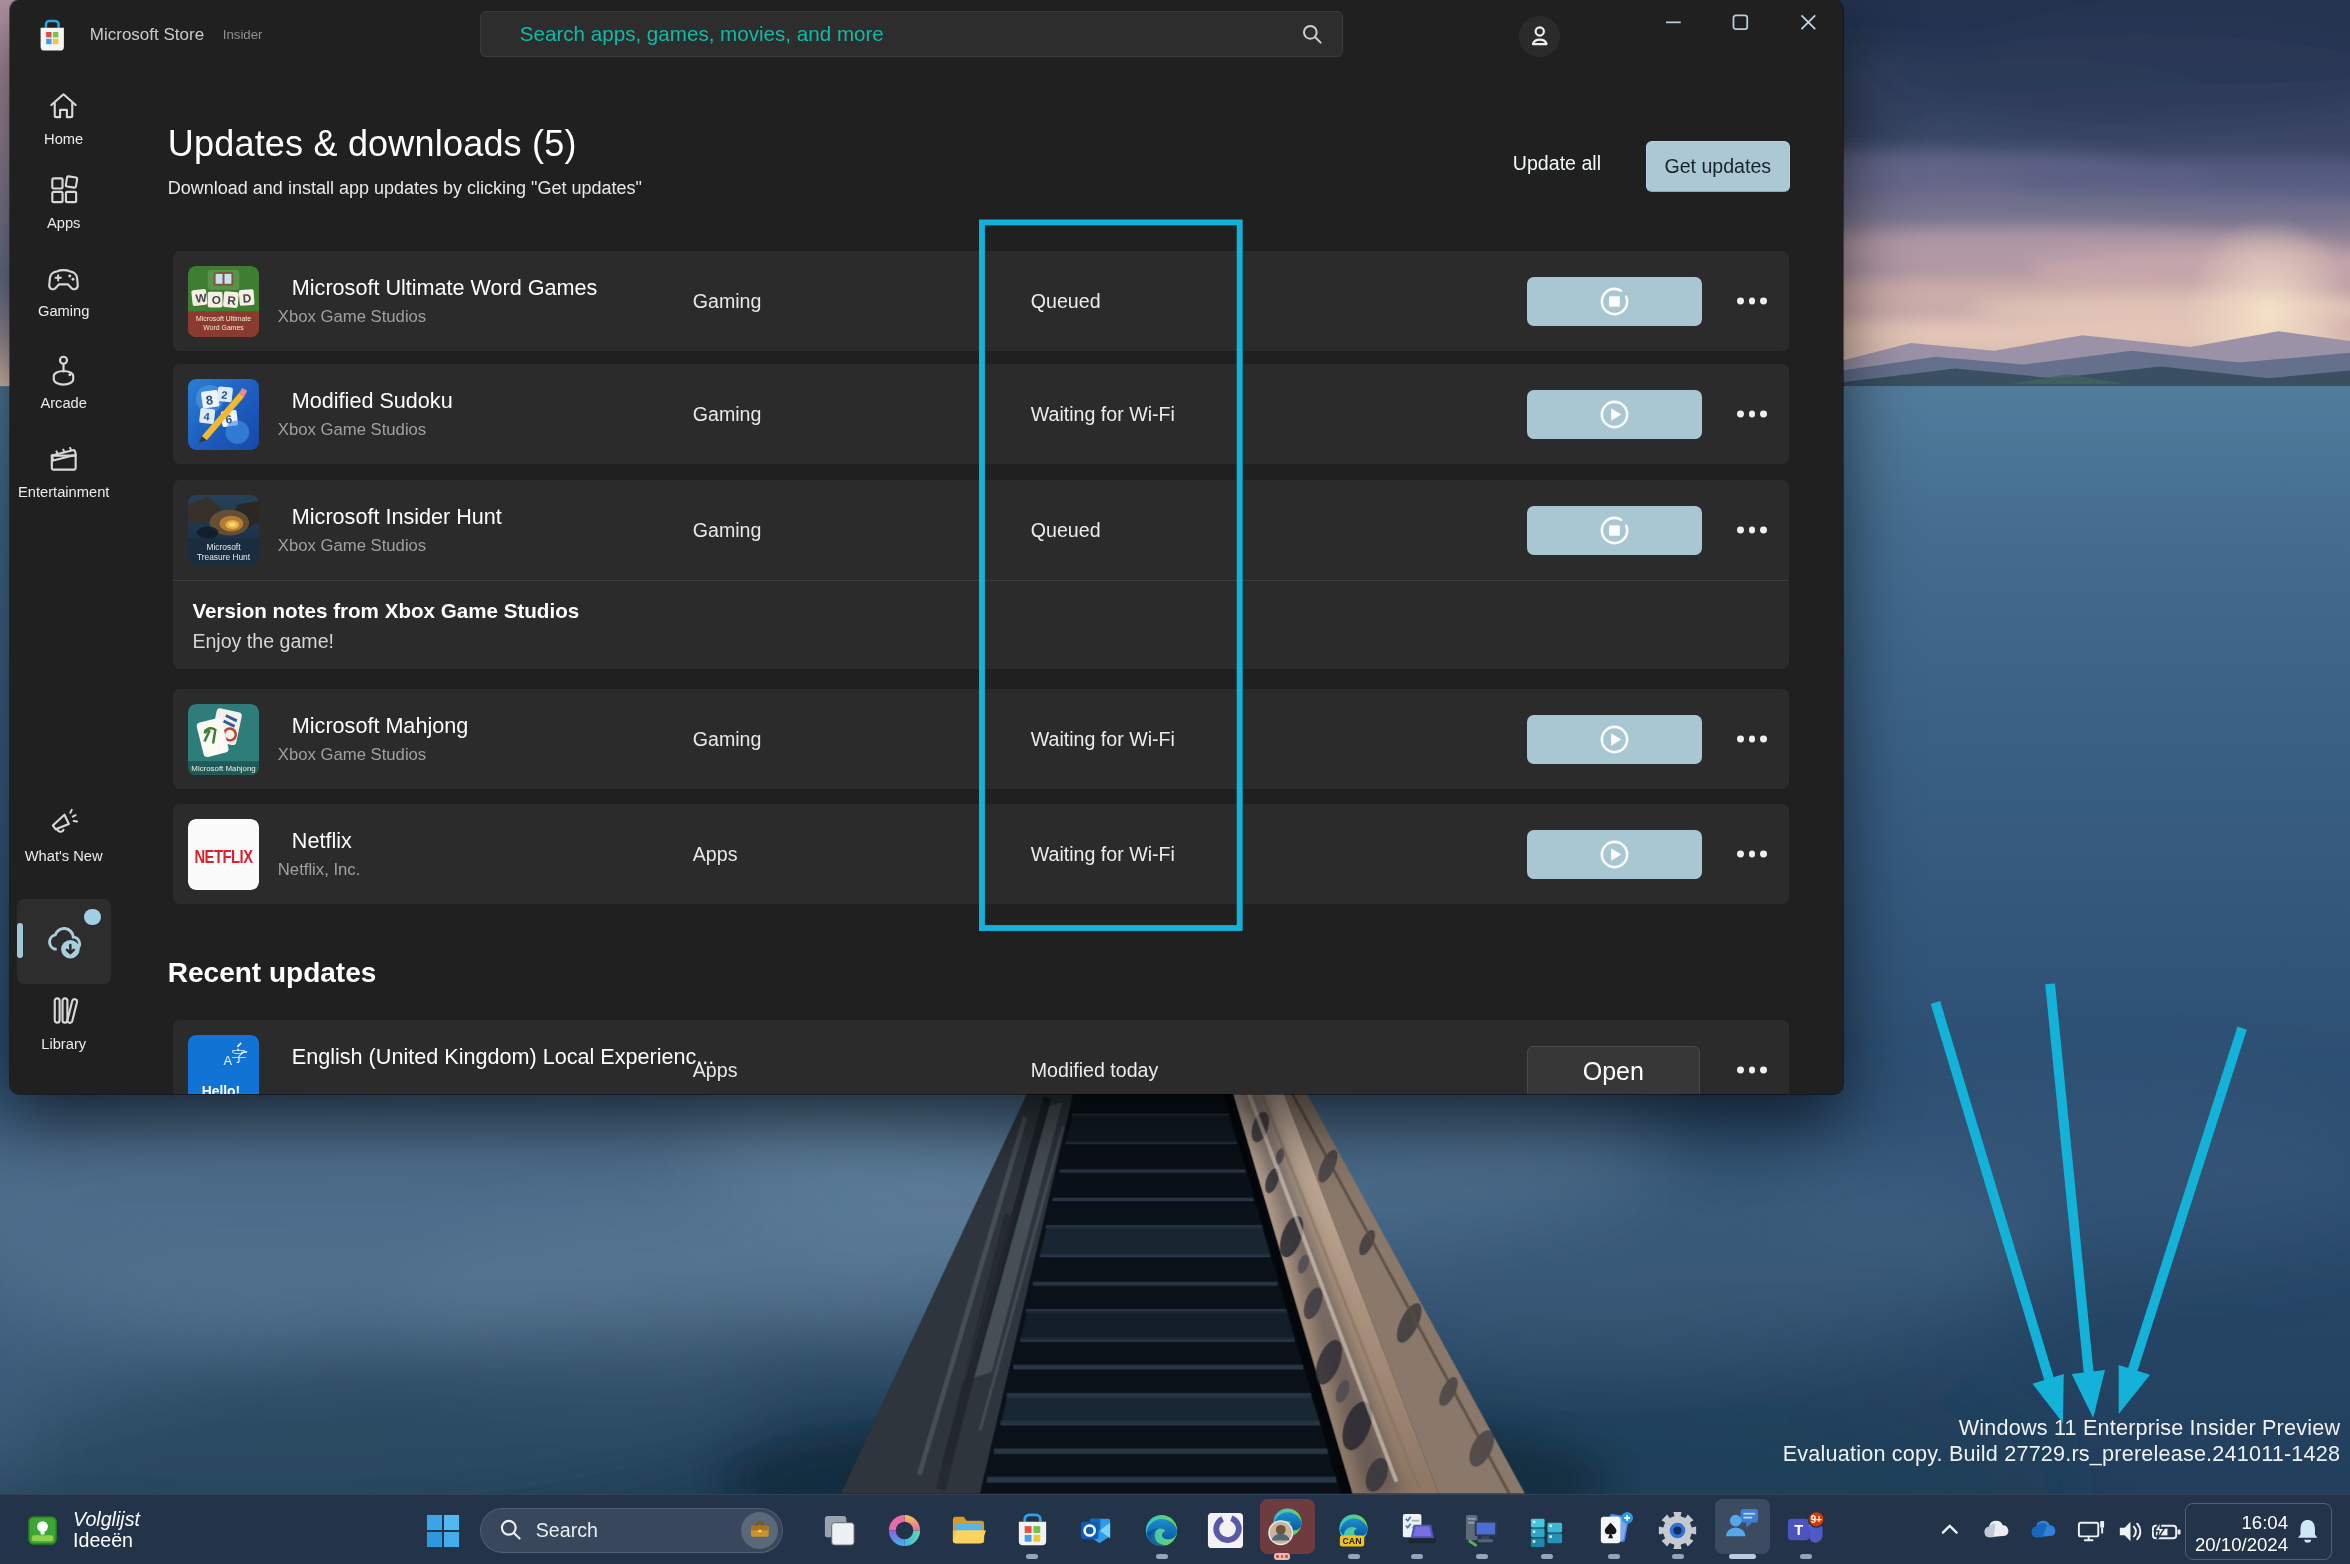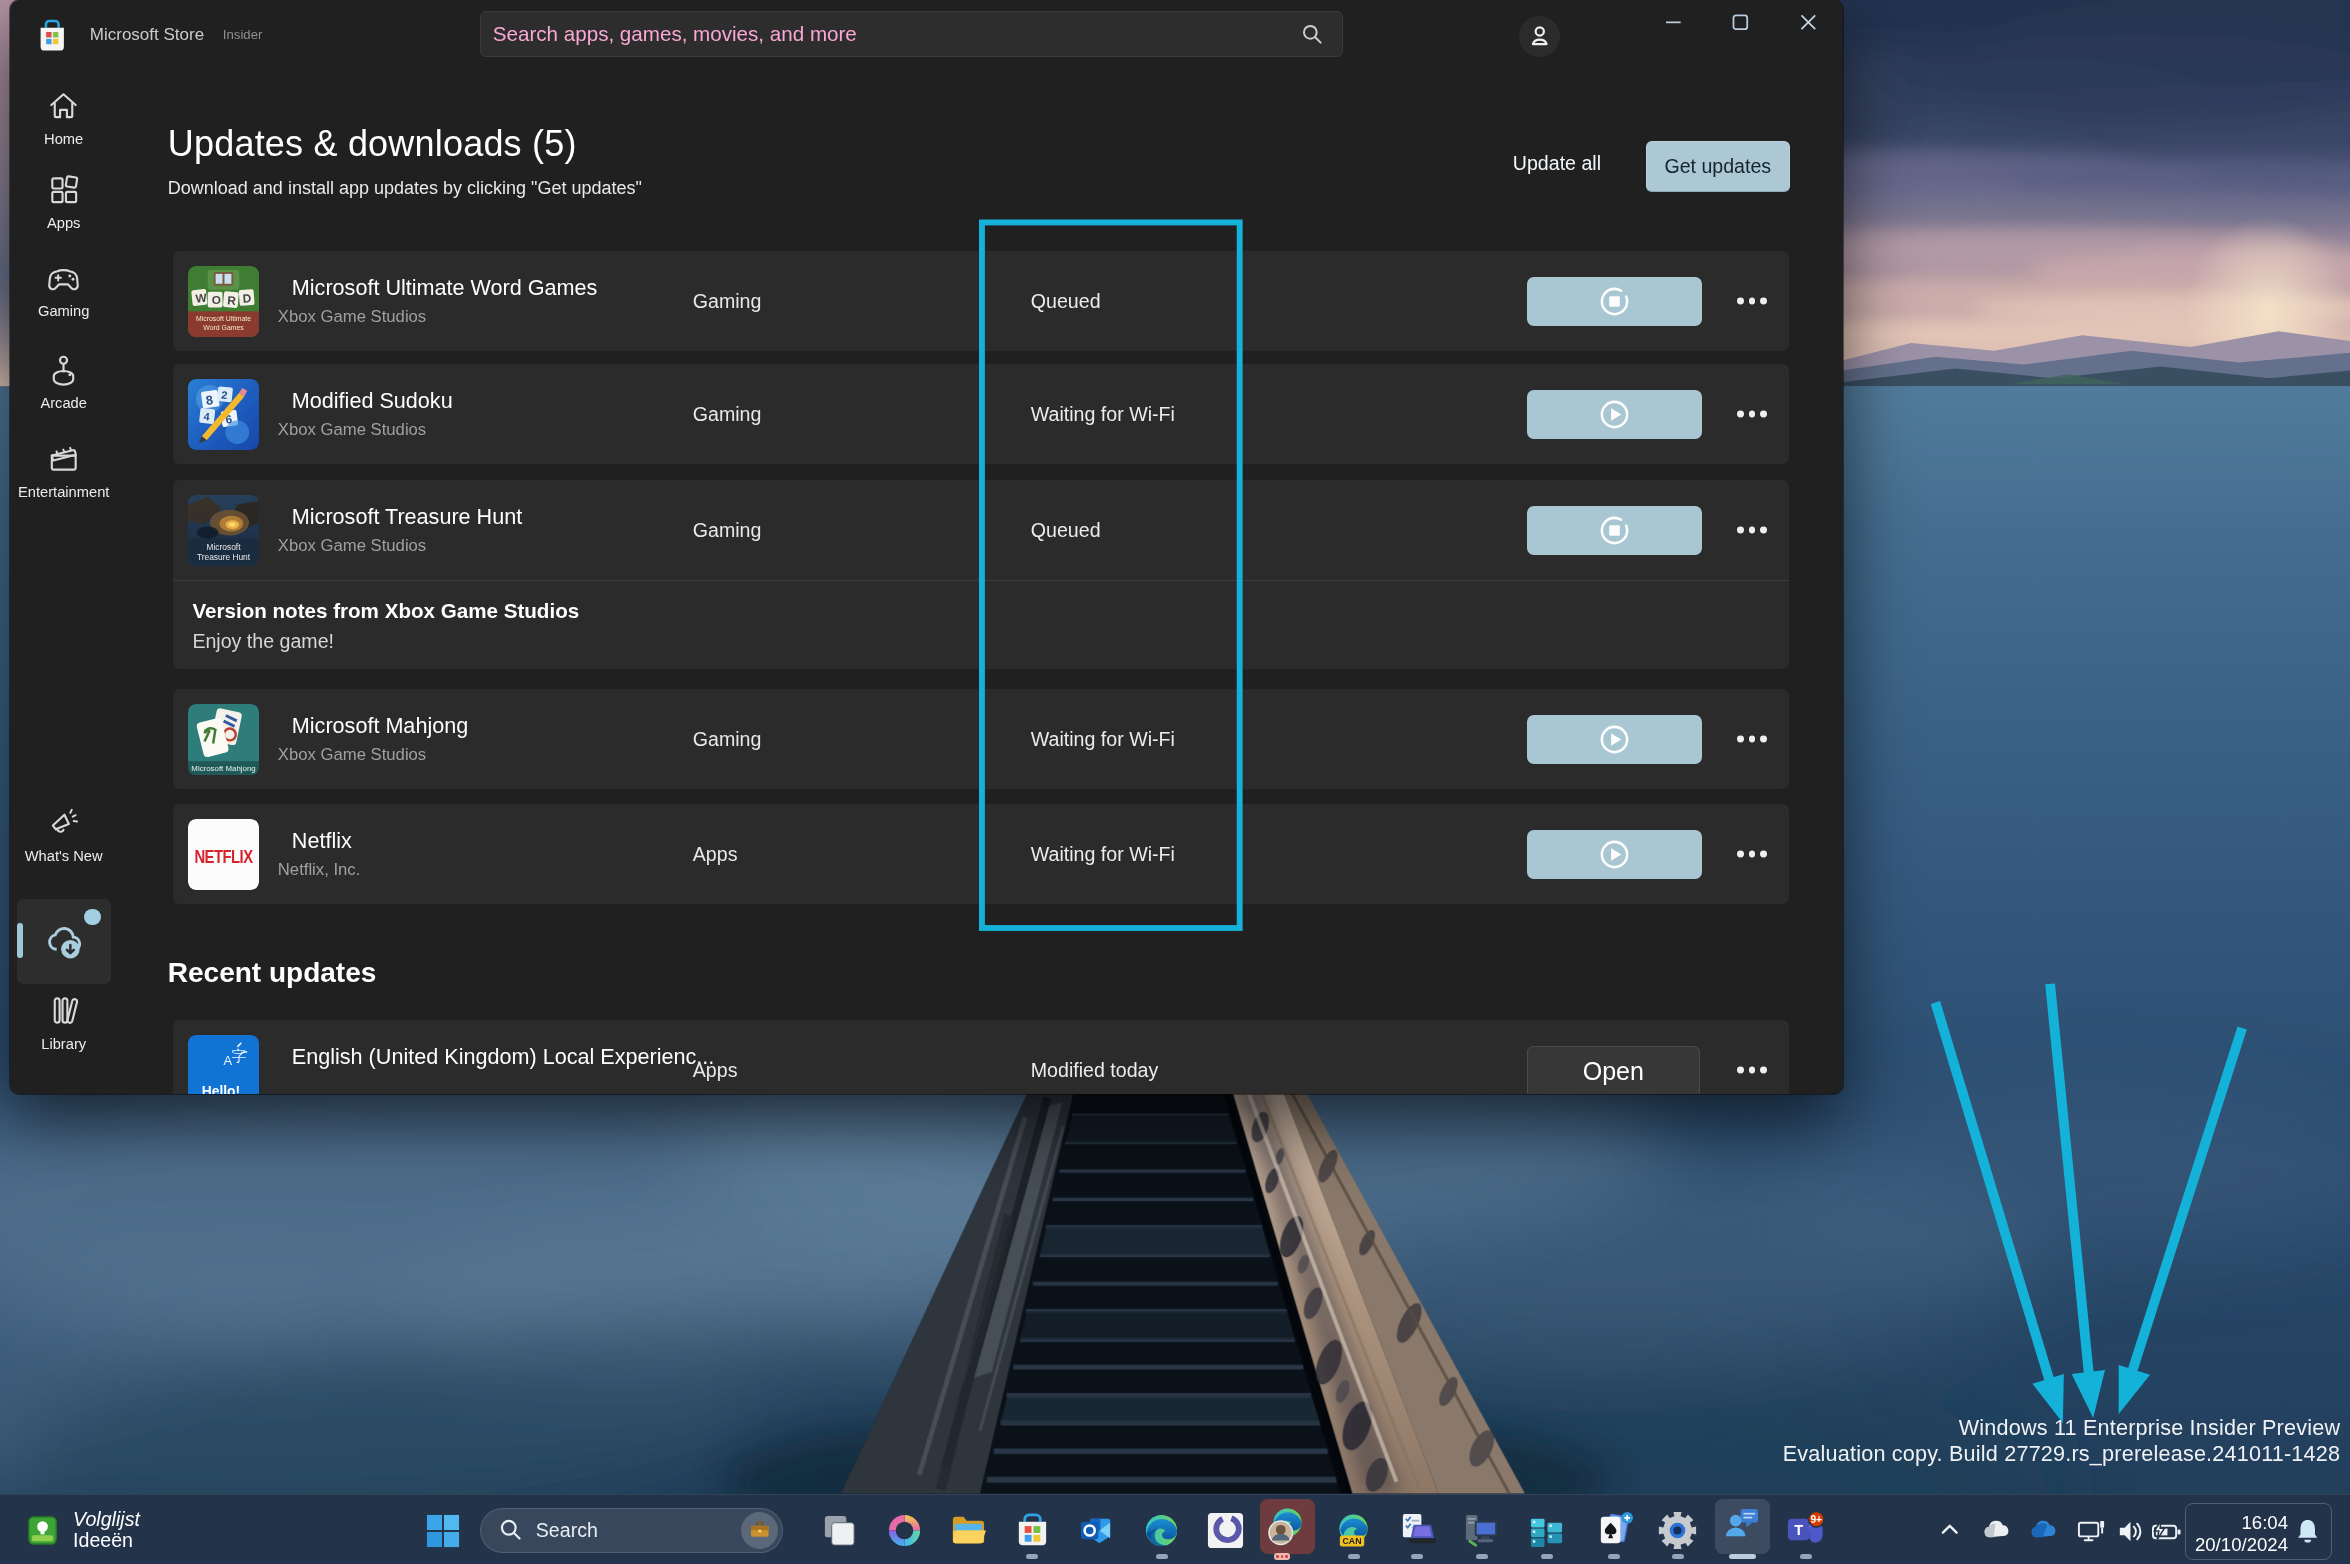--- a/index.html
+++ b/index.html
@@ -16,21 +16,21 @@
   #window { position:absolute; left:9.8px; top:0; width:1833px; height:1094px; background:#202020;
     border-radius:9.8px; box-shadow:0 29px 69px rgba(0,0,0,.6), 0 0 0 1px rgba(0,0,0,.45); overflow:hidden;padding-left:33px; }
 
   
   #titlebar { position:absolute; left:0; top:0; width:100%; height:67px; }
   #store-logo { position:absolute; left:29px; top:18.6px; }
   #app-title { position:absolute; left:80px; top:24.5px; font-size:17px; color:#cbcbcb; }
   #app-badge { position:absolute; left:213px; top:27.4px; font-size:13.2px; color:#909090; }
   #searchbox { position:absolute; left:470px; top:10.8px; width:863px; height:46px; background:#2d2d2d;
     border:1px solid #3a3a3a; border-radius:5.9px; display:flex; align-items:center; }
-  #searchbox .ph { margin-left:12px; font-size:20.6px; color:#f9a8d4; flex:1; }
+  #searchbox .ph { margin-left:39px; font-size:20.6px; color:#14b8a6; flex:1; }
   #searchbox .mag { margin-right:19.6px; }
   #account-btn { position:absolute; left:1509px; top:15.7px; width:41px; height:41px; border-radius:50%; background:#2b2b2b;
     display:flex; align-items:center; justify-content:center; }
   .caption-btn { position:absolute; top:0; width:45px; height:45px; display:flex; align-items:center; justify-content:center; }
   #btn-min { left:1641px; } #btn-max { left:1708px; } #btn-close { left:1776px; }
 
   
   #sidebar { position:absolute; left:0; top:80px; width:118px; }
   .nav-item { position:absolute; left:6.9px; width:94px; text-align:center; color:#e6e6e6; }
   .nav-item .lbl { display:block; font-size:14.7px; margin-top:3.9px; color:#ebebeb; }
@@ -470,21 +470,21 @@
             <polygon points="72,6 50,10 44,22 60,34 72,28" fill="#2c2620" opacity=".9"></polygon>
             <ellipse cx="42" cy="28" rx="20" ry="13" fill="#6b5233" opacity=".9"></ellipse>
             <ellipse cx="44" cy="29" rx="12" ry="8" fill="#b07c36"></ellipse>
             <ellipse cx="45" cy="30" rx="7" ry="4.5" fill="#eab145"></ellipse>
             <ellipse cx="45" cy="30" rx="3.5" ry="2.2" fill="#f8d876"></ellipse>
             <ellipse cx="20" cy="38" rx="11" ry="6" fill="#101b27" opacity=".85"></ellipse>
             <rect x="0" y="44" width="72" height="28" fill="#1a2c40"></rect>
             <text x="36" y="56" font-size="8.5" fill="#e8e8e8" text-anchor="middle" font-family="Liberation Sans, sans-serif">Microsoft</text>
             <text x="36" y="66" font-size="8.5" fill="#e8e8e8" text-anchor="middle" font-family="Liberation Sans, sans-serif">Treasure Hunt</text>
           </svg>
-          <div class="nm">Microsoft Treasure Hunt</div>
+          <div class="nm">Microsoft Insider Hunt</div>
           <div class="pub">Xbox Game Studios</div>
           <div class="cat">Gaming</div>
           <div class="st">Queued</div>
           <div class="actbtn">
             <svg width="35" height="35" viewBox="0 0 36 36">
               <circle cx="18" cy="18" r="13" fill="none" stroke="#fdfdfd" stroke-width="2.6" stroke-dasharray="74 8" stroke-dashoffset="6" stroke-linecap="round"></circle>
               <rect x="12.5" y="12.5" width="11" height="11" rx="1.5" fill="#fdfdfd"></rect>
             </svg>
           </div>
           <div class="more">

